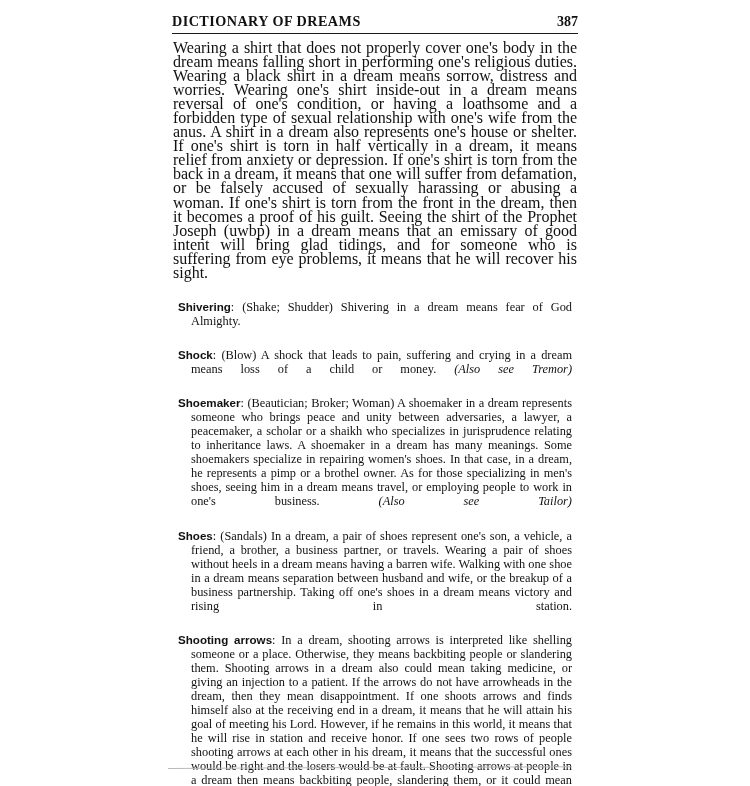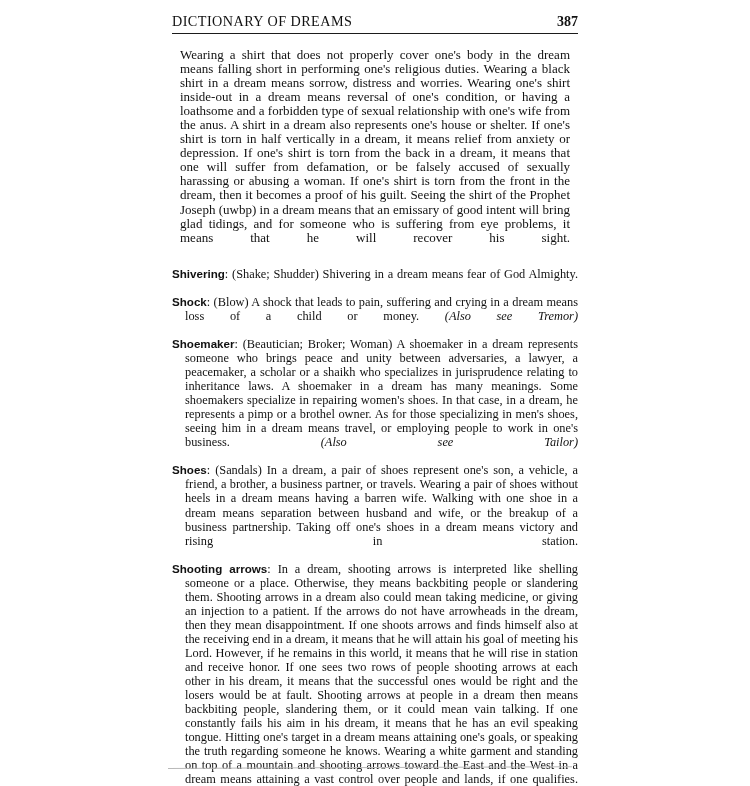--- a/index.html
+++ b/index.html
@@ -28,21 +28,21 @@
     left: 172px;
     top: 13px;
     width: 406px;
     display: flex;
     align-items: baseline;
     justify-content: space-between;
     font-size: 14.2px;
     letter-spacing: 0.45px;
   }
   .running-head .title {
-    font-weight: 400;
+    font-weight: 700;
     white-space: nowrap;
   }
   .running-head .folio {
     font-weight: 700;
     font-size: 14px;
     letter-spacing: 0;
   }
   .head-rule {
     position: absolute;
     left: 172px;
@@ -62,39 +62,39 @@
     transform-origin: left center;
   }
   
   .column {
     position: absolute;
     left: 172px;
     top: 40px;
     width: 406px;
   }
   .para {
-    font-size: 13px;
+    font-size: 16px;
     line-height: 14.05px;
     text-align: justify;
     text-justify: inter-word;
-    margin: 8px;
+    margin: 1px;
     hyphens: none;
   }
   
   .para.continued {
     text-indent: 0;
     padding-left: 0;
   }
   
   .entry {
     font-size: 12.35px;
     line-height: 14.05px;
     text-align: justify;
     text-justify: inter-word;
-    margin: 0;
+    margin: 6px;
     padding-left: 13px;
     text-indent: -13px;
   }
   .headword {
     font-family: "Liberation Sans", "DejaVu Sans", sans-serif;
     font-weight: 700;
     font-size: 11.6px;
   }
   .xref {
     font-style: italic;

